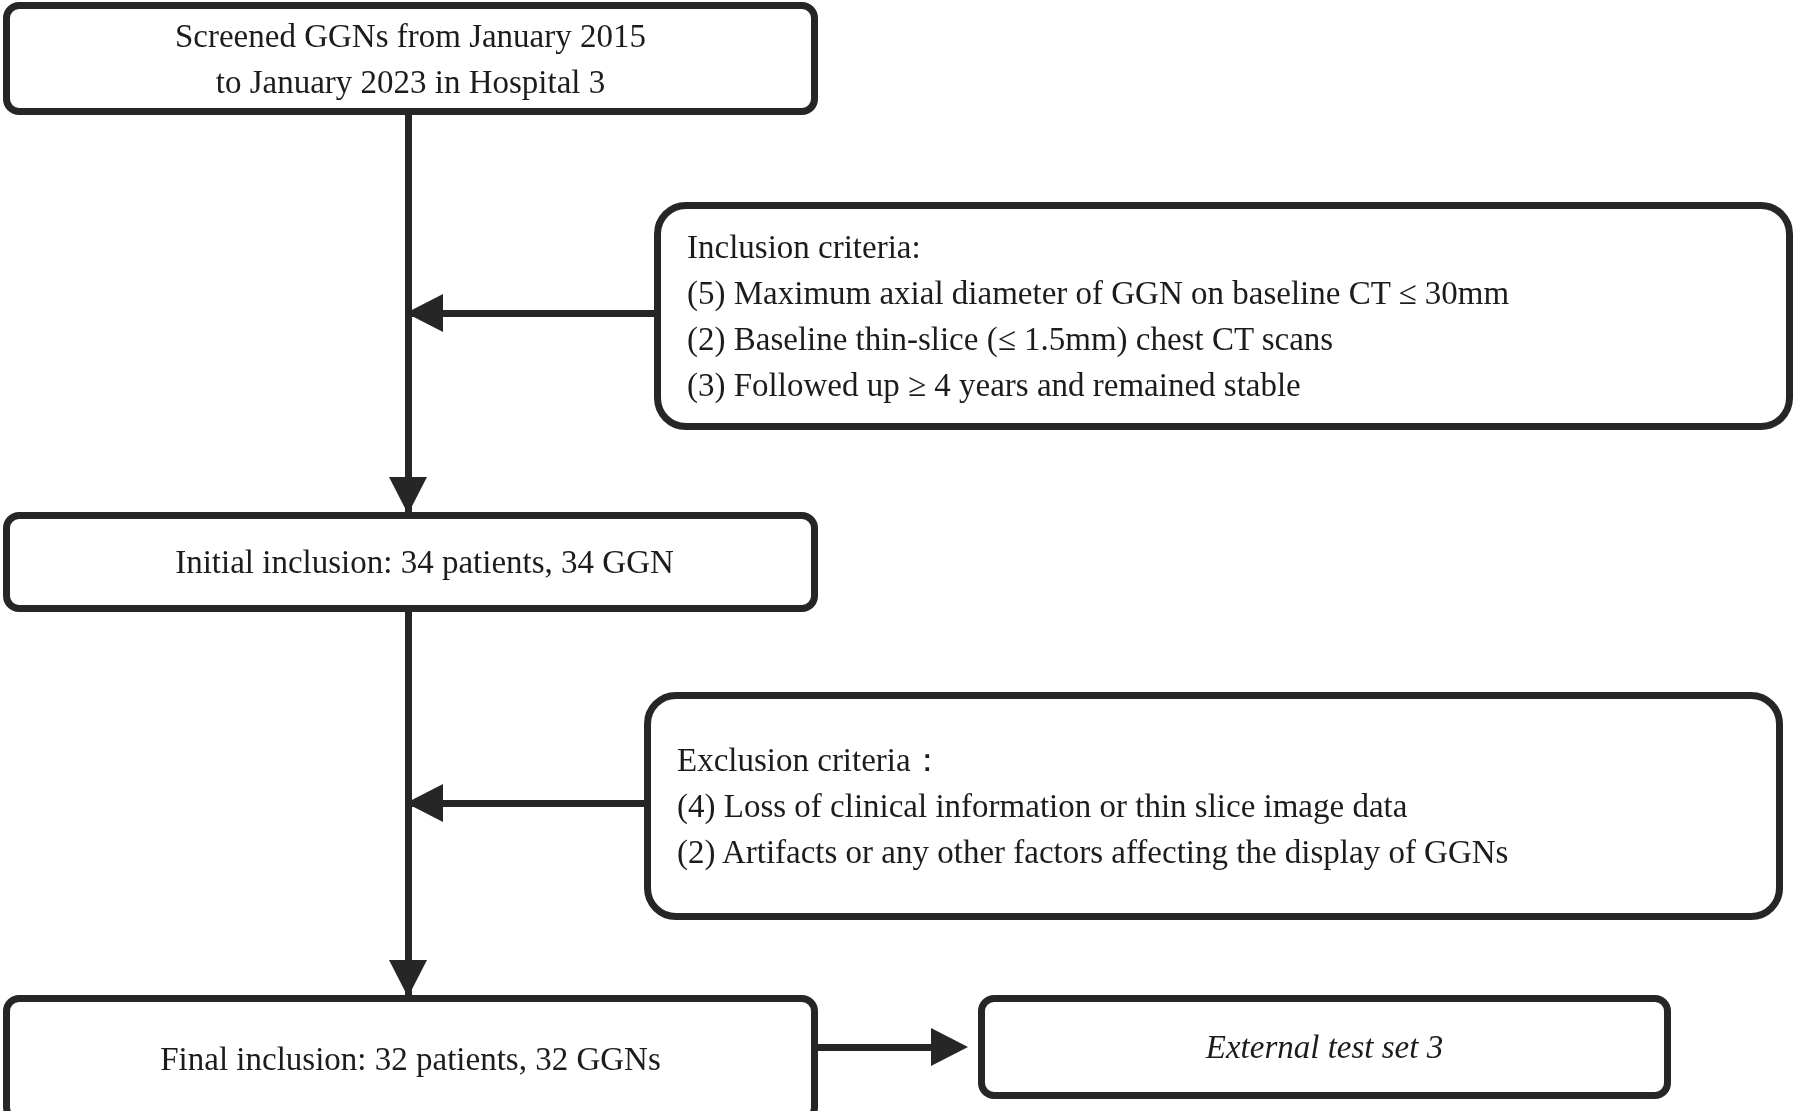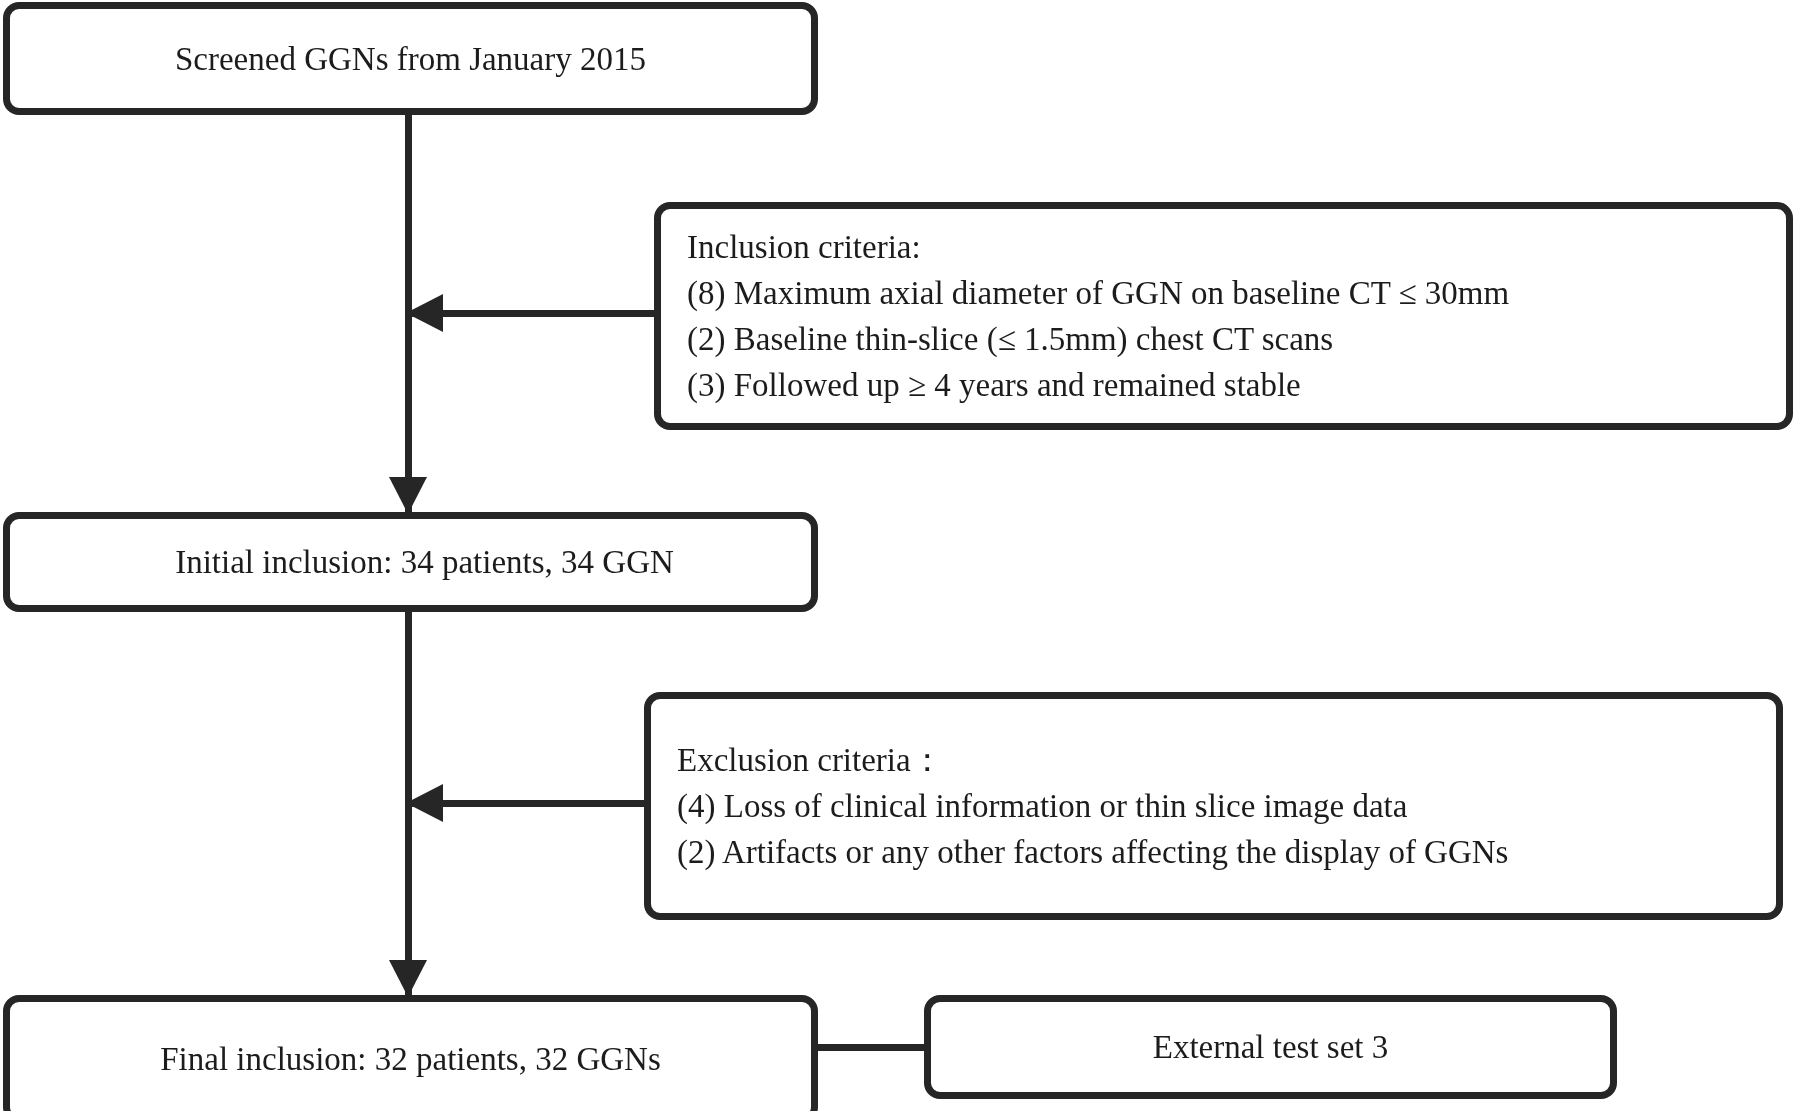--- a/index.html
+++ b/index.html
@@ -22,21 +22,21 @@
     box-sizing: border-box;
     border: 7px solid #262626;
     border-radius: 16px;
     background: #ffffff;
     display: flex;
     flex-direction: column;
     justify-content: center;
     z-index: 3;
   }
   .node.center { align-items: center; text-align: center; border-radius: 16px; }
-  .node.leftal { align-items: flex-start; text-align: left; }
+  .node.leftal { align-items: flex-start; text-align: left; border-radius: 32px; }
 
   .line-txt {
     display: block;
     font-size: 33px;
     line-height: 46px;
     white-space: pre;
     color: #1c1c1c;
   }
   .node.leftal .line-txt { padding-left: 26px; }
 
@@ -89,40 +89,41 @@
   <div class="arrow-down" style="left:389px; top:960px;"></div>
 
   <div class="conn hline" style="left:412px; top:800px; width:246px;"></div>
   <div class="arrow-left" style="left:406px; top:784px;"></div>
 
   <div class="conn hline" style="left:814px; top:1044px; width:120px;"></div>
   <div class="arrow-right" style="left:931px; top:1028px;"></div>
 
   <div class="node center" style="left:3px; top:2px; width:815px; height:113px;">
     <span class="line-txt">Screened GGNs from January 2015</span>
+    <span class="line-txt">to January 2023 in Hospital 3</span>
   </div>
 
   <div class="node leftal" style="left:654px; top:202px; width:1139px; height:228px;">
     <span class="line-txt">Inclusion criteria:</span>
-    <span class="line-txt">(8) Maximum axial diameter of GGN on baseline CT ≤ 30mm</span>
+    <span class="line-txt">(5) Maximum axial diameter of GGN on baseline CT ≤ 30mm</span>
     <span class="line-txt">(2) Baseline thin-slice (≤ 1.5mm) chest CT scans</span>
     <span class="line-txt">(3) Followed up ≥ 4 years and remained stable</span>
   </div>
 
   <div class="node center" style="left:3px; top:512px; width:815px; height:100px;padding-left:28px;">
     <span class="line-txt">Initial inclusion: 34 patients, 34 GGN</span>
   </div>
 
   <div class="node leftal" style="left:644px; top:692px; width:1139px; height:228px;">
     <span class="line-txt">Exclusion criteria：</span>
     <span class="line-txt">(4) Loss of clinical information or thin slice image data</span>
     <span class="line-txt">(2) Artifacts or any other factors affecting the display of GGNs</span>
   </div>
 
   <div class="node center" style="left:3px; top:995px; width:815px; height:128px;">
     <span class="line-txt">Final inclusion: 32 patients, 32 GGNs</span>
   </div>
 
-  <div class="node center" style="left:924px; top:995px; width:693px; height:104px;">
+  <div class="node center" style="left:978px; top:995px; width:693px; height:104px;font-style:italic;">
     <span class="line-txt">External test set 3</span>
   </div>
 
 </div>
 
 </body></html>

